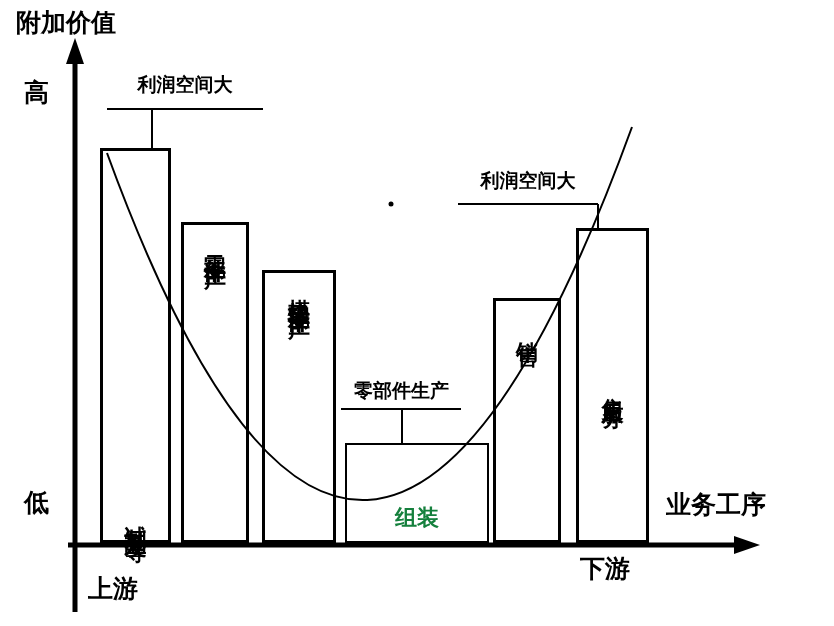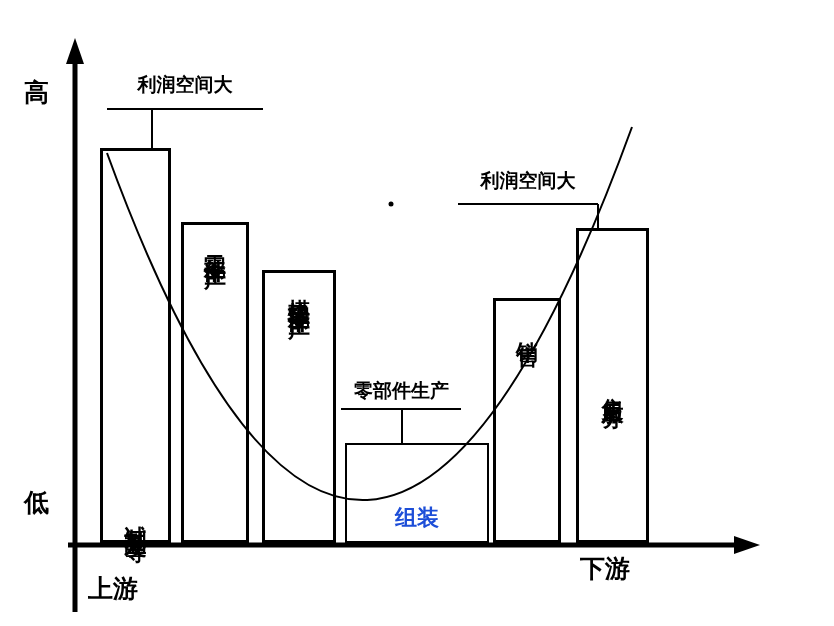--- a/index.html
+++ b/index.html
@@ -34,21 +34,21 @@
     text-orientation: upright;
     font-size: 22px;
     font-weight: bold;
     letter-spacing: 3px;
     color: #000000;
     line-height: 1;
   }
   .h-label {
     font-size: 22px;
     font-weight: bold;
-    color: #1d4ed8;
+    color: #15803d;
   }
   .align-top    { align-items: flex-start; }
   .align-center { align-items: center; }
   .align-bottom { align-items: flex-end; }
   .txt {
     position: absolute;
     z-index: 4;
     color: #000000;
     white-space: nowrap;
   }
@@ -99,22 +99,24 @@
   </div>
 
   <div class="bar align-center" style="left:576px; top:228px; width:73px; height:315px;">
     <span class="v-label">售后服务</span>
   </div>
 
   <svg class="layer" id="curve-layer" viewBox="0 0 834 626">
     <path d="M 107 153 Q 365 860 632 127" fill="none" stroke="#000000" stroke-width="2"></path>
   </svg>
 
+  <div class="txt axis-label" style="left:16px; top:6px;">附加价值</div>
   <div class="txt axis-label" style="left:24px; top:76px;">高</div>
   <div class="txt axis-label" style="left:24px; top:486px;">低</div>
+  <div class="txt axis-label" style="left:666px; top:488px;">业务工序</div>
   <div class="txt axis-label" style="left:88px; top:572px;">上游</div>
   <div class="txt axis-label" style="left:580px; top:552px;">下游</div>
 
   <div class="txt annotation" style="left:106px; top:72px; width:158px;">利润空间大</div>
   <div class="txt annotation" style="left:458px; top:168px; width:140px;">利润空间大</div>
   <div class="txt annotation" style="left:341px; top:378px; width:121px;">零部件生产</div>
 
 </div>
 
 </body></html>

